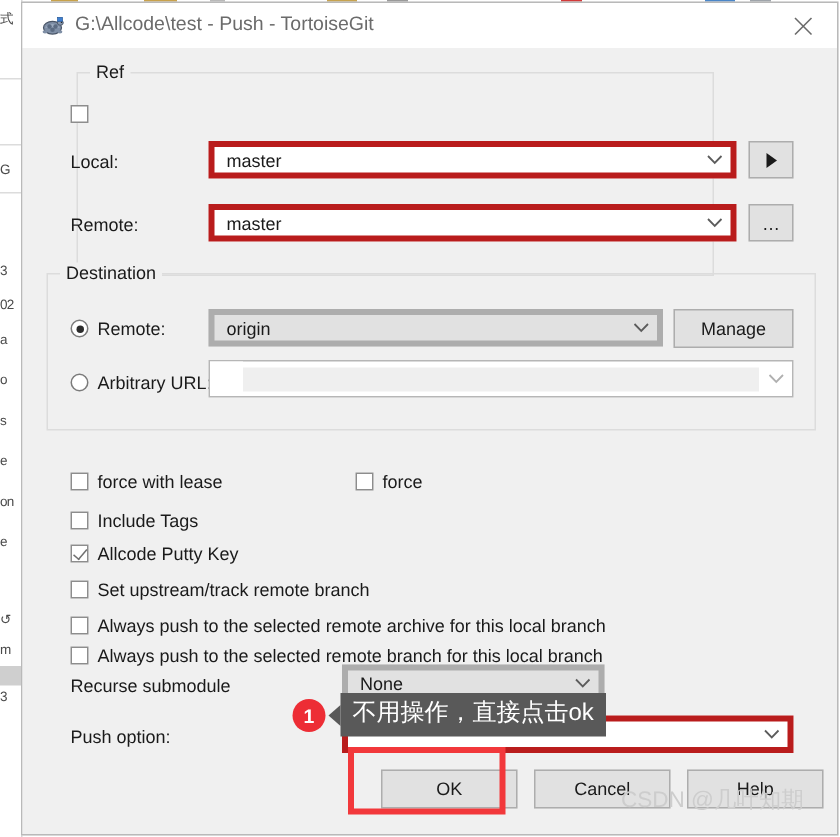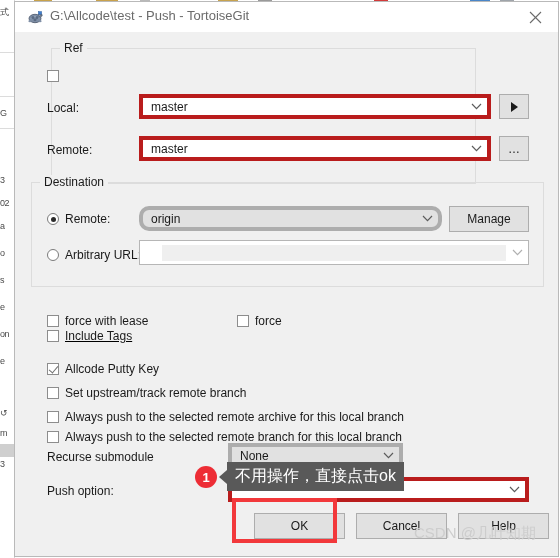--- a/index.html
+++ b/index.html
@@ -404,21 +404,21 @@
       <div class="btn" style="left:484px; top:104px; width:30px; height:25px;">…</div>
 
       <div class="group" style="left:16px; top:150px; width:513px; height:105px;">
         <div class="group-title">Destination</div>
       </div>
 
       <div class="rb selected" style="left:32px; top:180px;">
         <span class="rb-circle"></span>
         <span class="rb-label">Remote:</span>
       </div>
-      <div class="combo grayed" style="left:124px; top:174px; width:303px; height:25px;border-radius:10px;">
+      <div class="combo grayed" style="left:124px; top:174px; width:303px; height:25px;">
         <span class="combo-text">origin</span>
         <span class="combo-arrow">
           <svg width="11" height="7" viewBox="0 0 11 7">
               <path d="M1 1 L5.5 5.6 L10 1" fill="none" stroke="#5c5c5c" stroke-width="1.2"></path>
             </svg>
         </span>
       </div>
       <div class="btn" style="left:434px; top:174px; width:80px; height:26px;">Manage</div>
 
       <div class="rb" style="left:32px; top:216px;">
@@ -437,21 +437,21 @@
 
 
       <div class="cb" style="left:32px; top:282px;">
         <span class="cb-box"></span>
         <span class="cb-label">force with lease</span>
       </div>
       <div class="cb" style="left:222px; top:282px;">
         <span class="cb-box"></span>
         <span class="cb-label">force</span>
       </div>
-      <div class="cb" style="left:32px; top:297px;text-decoration:underline;">
+      <div class="cb" style="left:32px; top:308px;">
         <span class="cb-box"></span>
         <span class="cb-label">Include Tags</span>
       </div>
       <div class="cb checked" style="left:32px; top:330px;">
         <span class="cb-box"></span>
         <span class="cb-label">Allcode Putty Key</span>
       </div>
       <div class="cb" style="left:32px; top:354px;">
         <span class="cb-box"></span>
         <span class="cb-label">Set upstream/track remote branch</span>

